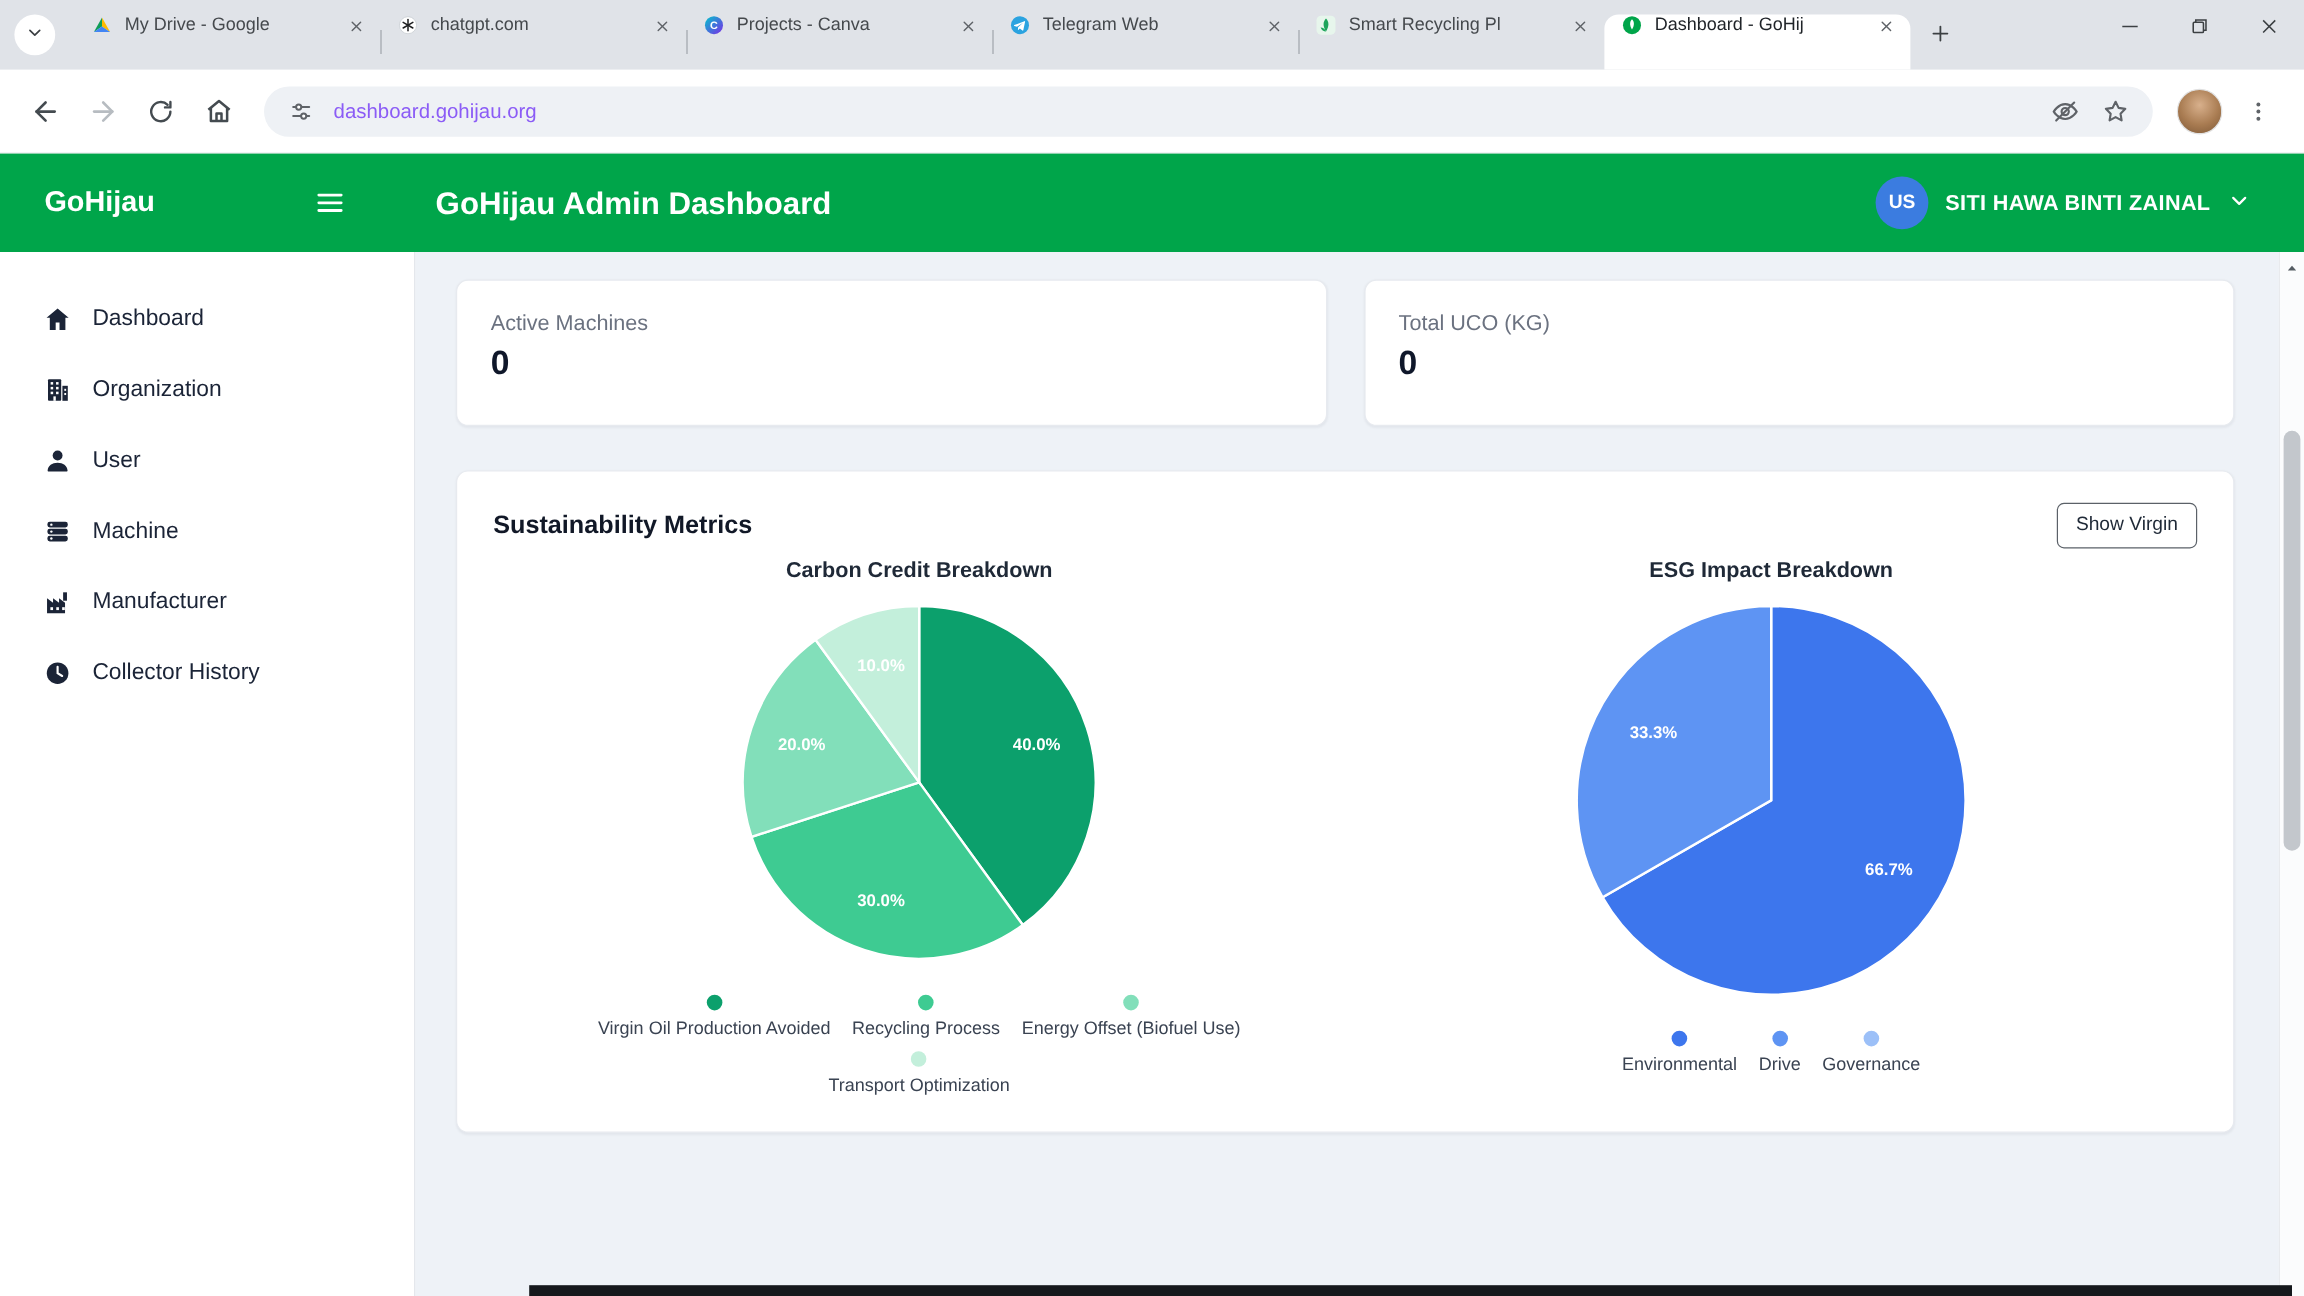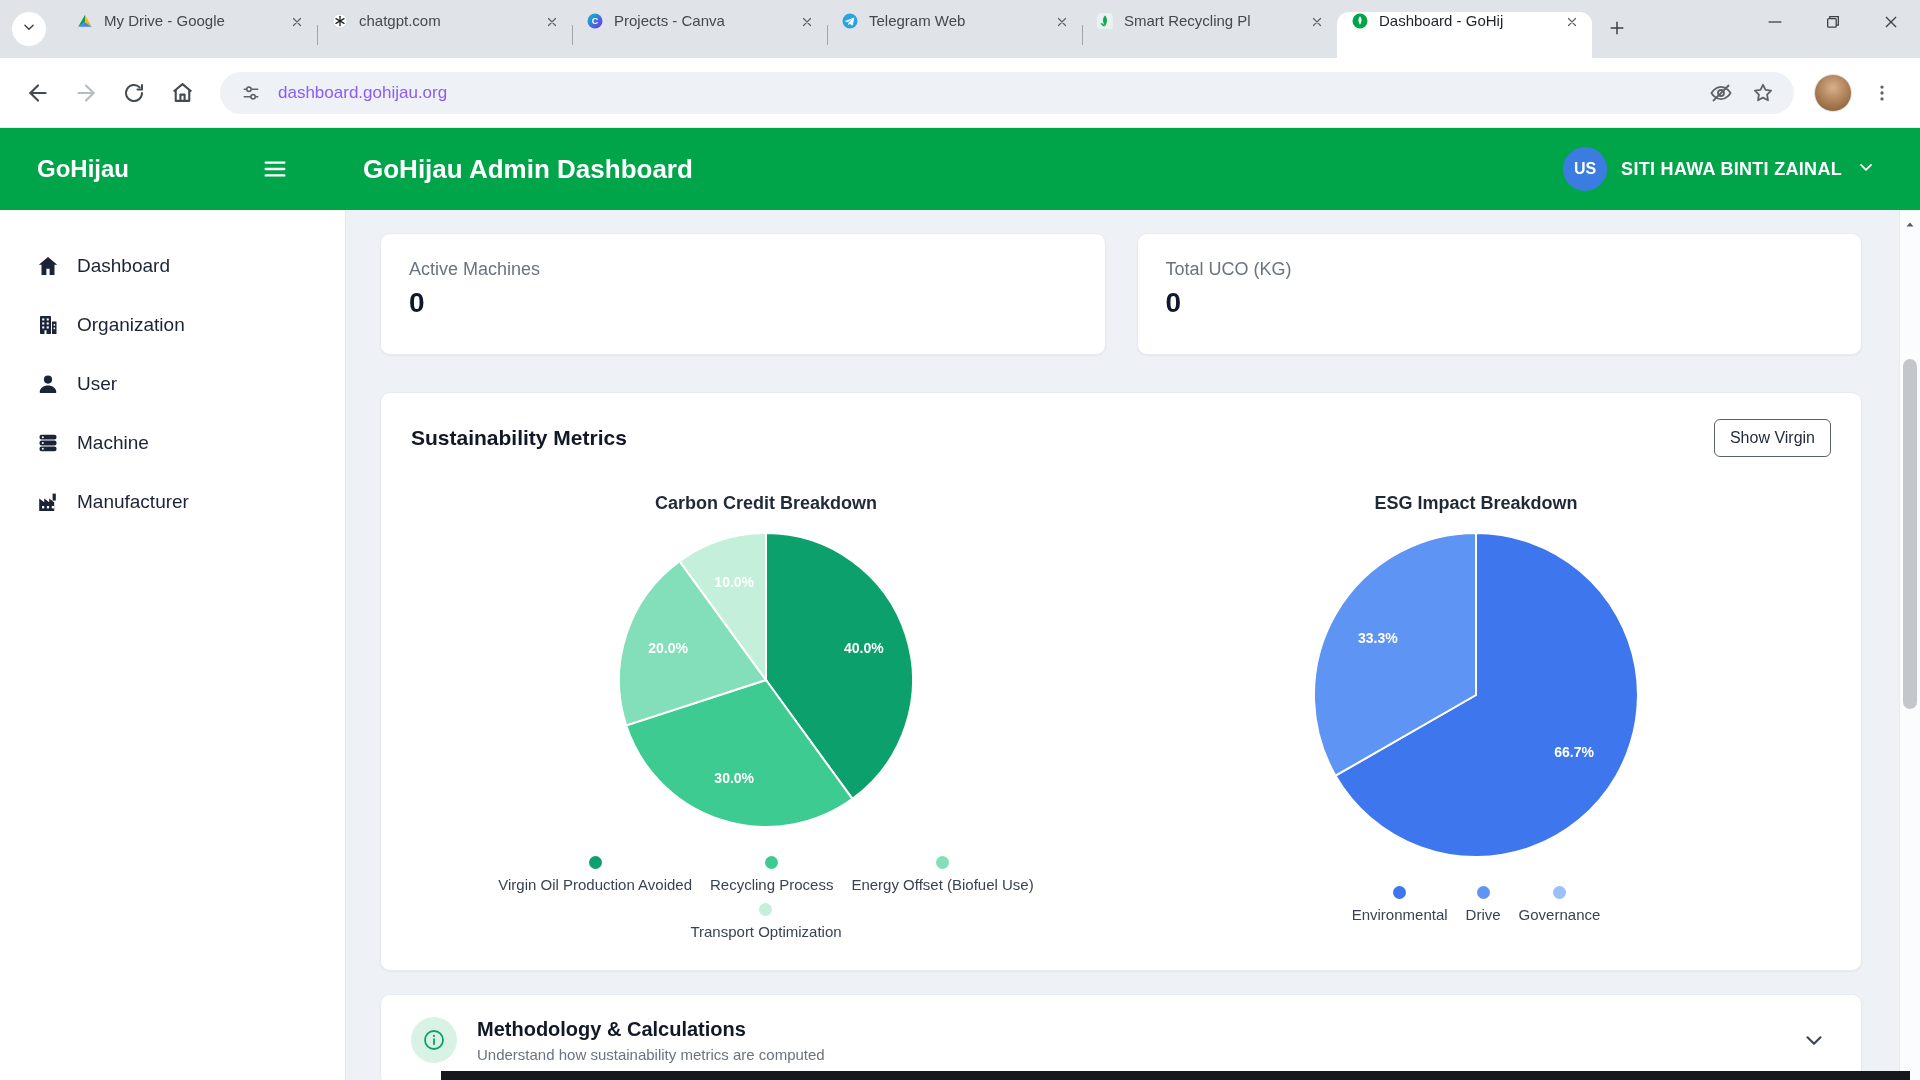--- a/index.html
+++ b/index.html
@@ -49,21 +49,21 @@
   .content{flex:1;padding:23px 37px 0 34px;overflow:hidden;}
   .stat-row{display:flex;gap:31px;}
   .stat-card{flex:1;background:#fff;border:1px solid #e7eaef;border-radius:10px;padding:25px 28px;box-shadow:0 1px 2px rgba(16,24,40,.05);height:122px;}
   .stat-label{color:#6b7280;font-size:18px;}
   .stat-value{color:#0f172a;font-size:28px;font-weight:700;margin-top:7px;}
 
   .metrics-card{margin-top:37px;background:#fff;border:1px solid #e7eaef;border-radius:10px;box-shadow:0 1px 2px rgba(16,24,40,.05);padding:26px 30px 30px;}
   .metrics-head{display:flex;align-items:center;justify-content:space-between;}
   .metrics-title{font-size:21px;font-weight:700;color:#111827;}
   .show-overall-btn{background:#fff;border:1px solid #5b6168;border-radius:6px;padding:9px 15px;font-size:16px;color:#1f2937;font-family:"Liberation Sans",sans-serif;cursor:pointer;}
-  .charts-row{display:flex;margin-top:36px;}
+  .charts-row{display:flex;margin-top:8px;}
   .chart-col{flex:1;display:flex;flex-direction:column;align-items:center;}
   .chart-title{font-size:18px;font-weight:700;color:#1f2937;}
   .pie-holder{margin-top:16px;}
   .legend{display:flex;flex-wrap:wrap;justify-content:center;gap:10px 18px;margin-top:22px;max-width:640px;}
   .legend-item{display:flex;align-items:center;gap:7px;font-size:15px;color:#3a4352;cursor:pointer;flex-direction:column;}
   .dot{width:13px;height:13px;border-radius:50%;flex:0 0 auto;}
   .pie-label{fill:#fff;font-weight:700;font-size:14px;font-family:"Liberation Sans",sans-serif;}
 
   .methodology-card{margin-top:23px;background:#fff;border:1px solid #e7eaef;border-radius:10px;box-shadow:0 1px 2px rgba(16,24,40,.05);padding:22px 30px;display:flex;align-items:center;cursor:pointer;}
   .method-icon{width:46px;height:46px;border-radius:50%;background:#d8f3e6;display:flex;align-items:center;justify-content:center;flex:0 0 auto;}
@@ -359,20 +359,29 @@
                   <path d="M3.2 21V8.6l5 3.6V8.6l5 3.6V8.6l5 3.6V21z"></path>
                 </g>
                 <g fill="#fff">
                   <rect x="6" y="16" width="2.2" height="2.4"></rect>
                   <rect x="10.9" y="16" width="2.2" height="2.4"></rect>
                   <rect x="15.8" y="16" width="2.2" height="2.4"></rect>
                 </g>
               </svg>
             </span>
             <span>Manufacturer</span>
+          </div>
+          <div class="side-item">
+            <span class="side-icon">
+              <svg viewBox="0 0 24 24" width="24" height="24">
+                <circle cx="12" cy="12" r="9" fill="#1b2437"></circle>
+                <path d="M12 6.6V12l3.8 2.3" stroke="#fff" stroke-width="1.8" fill="none" stroke-linecap="round"></path>
+              </svg>
+            </span>
+            <span>Collector History</span>
           </div>
         </nav>
     </aside>
 
     <main class="content">
       <div class="stat-row">
         <div class="stat-card">
           <div class="stat-label">Active Machines</div>
           <div class="stat-value">0</div>
         </div>
@@ -438,38 +447,20 @@
                 </span>
                 <span class="legend-item">
                   <span class="dot" style="background:#9cc0f8"></span>
                   <span>Governance</span>
                 </span>
               </div>
           </div>
         </div>
       </div>
 
-      <div class="methodology-card">
-        <div class="method-icon">
-            <svg width="24" height="24" viewBox="0 0 24 24" fill="none" stroke="#0ea06a" stroke-width="1.8" stroke-linecap="round">
-              <circle cx="12" cy="12" r="9"></circle>
-              <path d="M12 11.2v5"></path>
-              <circle cx="12" cy="7.9" r="1.1" fill="#0ea06a" stroke="none"></circle>
-            </svg>
-          </div>
-        <div class="method-text">
-          <div class="method-title">Methodology &amp; Calculations</div>
-          <div class="method-sub">Understand how sustainability metrics are computed</div>
-        </div>
-        <span class="method-chevron">
-            <svg width="26" height="26" viewBox="0 0 24 24" fill="none" stroke="#3f4754" stroke-width="2" stroke-linecap="round" stroke-linejoin="round">
-              <polyline points="6 9.5 12 15.5 18 9.5"></polyline>
-            </svg>
-          </span>
-      </div>
     </main>
 
     <div class="scrollbar">
       <span class="sb-arrow"><svg width="12" height="12" viewBox="0 0 24 24" fill="#555c63">
             <path d="M12 7l7 8H5z"></path>
           </svg></span>
       <span class="sb-thumb"></span>
     </div>
   </div>
 

